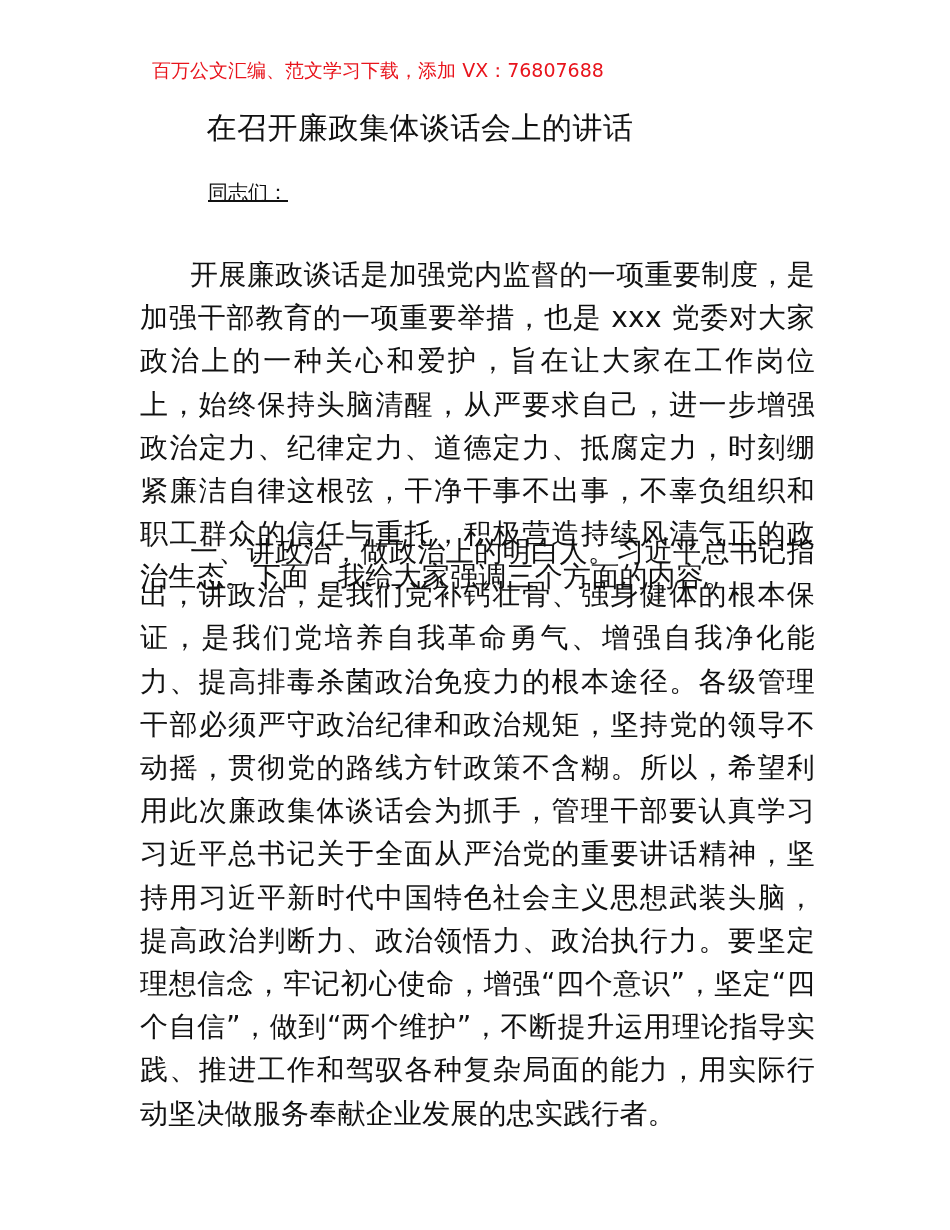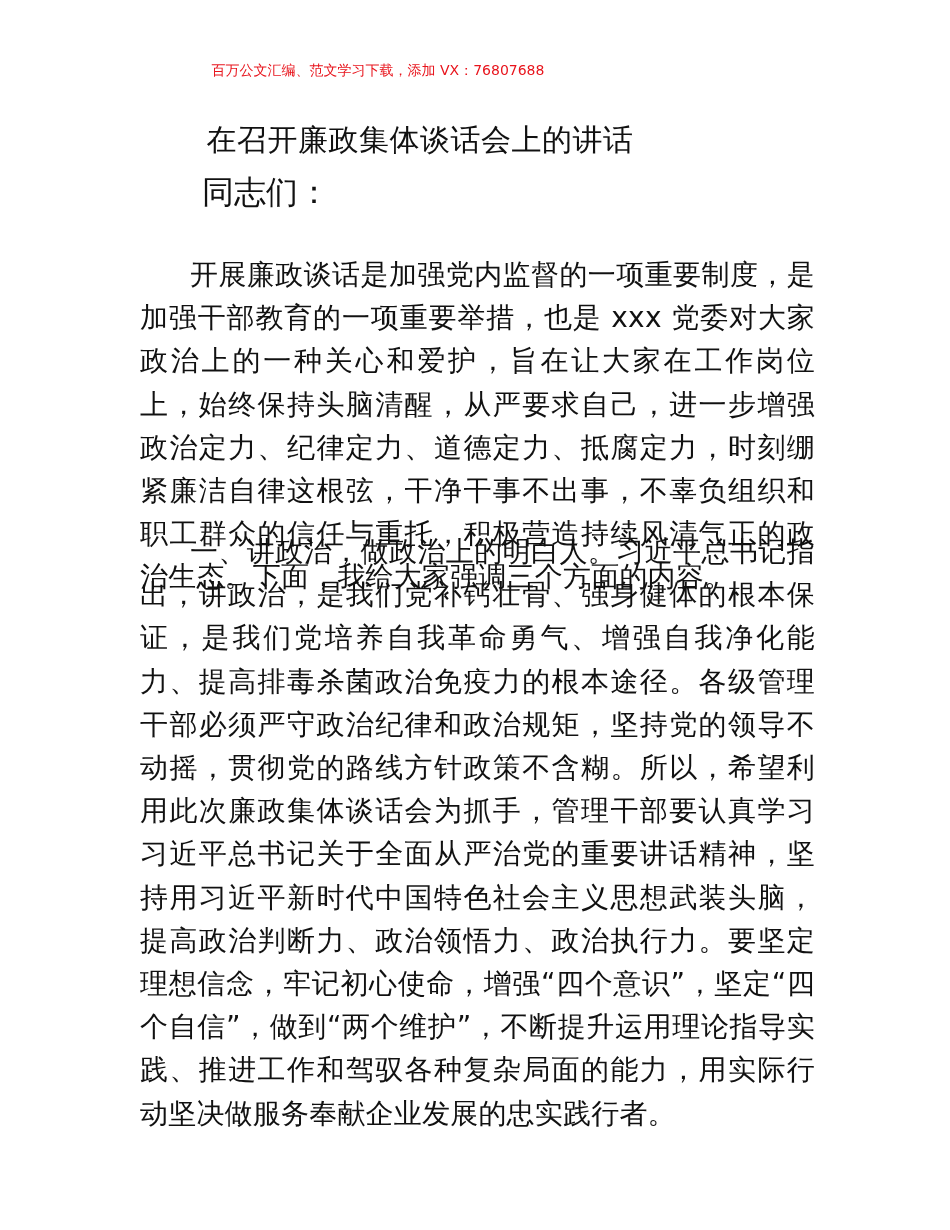--- a/index.html
+++ b/index.html
@@ -14,42 +14,43 @@
       overflow: hidden;
       font-family: "DejaVu Sans", "Liberation Sans", sans-serif;
       color: #111111;
     }
     .header-note {
       position: absolute;
       top: 57px;
       left: 0;
       width: 756px;
       text-align: center;
-      font-size: 14px;
+      font-size: 19px;
       color: #e8141c;
       letter-spacing: 0px;
       line-height: 26px;
     }
     .doc-title {
       position: absolute;
-      top: 120px;
+      top: 108px;
       left: 0;
       width: 840px;
       text-align: center;
       font-size: 30px;
       line-height: 40px;
       color: #111111;
       letter-spacing: 0.5px;
     }
     .greeting {
       position: absolute;
       top: 174px;
-      left: 202px;
-      font-size: 32px;
+      left: 208px;
+      font-size: 20px;
       line-height: 36px;
+      text-decoration: underline;
     }
     .paragraph {
       position: absolute;
       left: 140px;
       width: 675px;
       font-size: 28px;
       line-height: 43.2px;
       text-indent: 50px;
       text-align: justify;
       letter-spacing: 0.2px;

